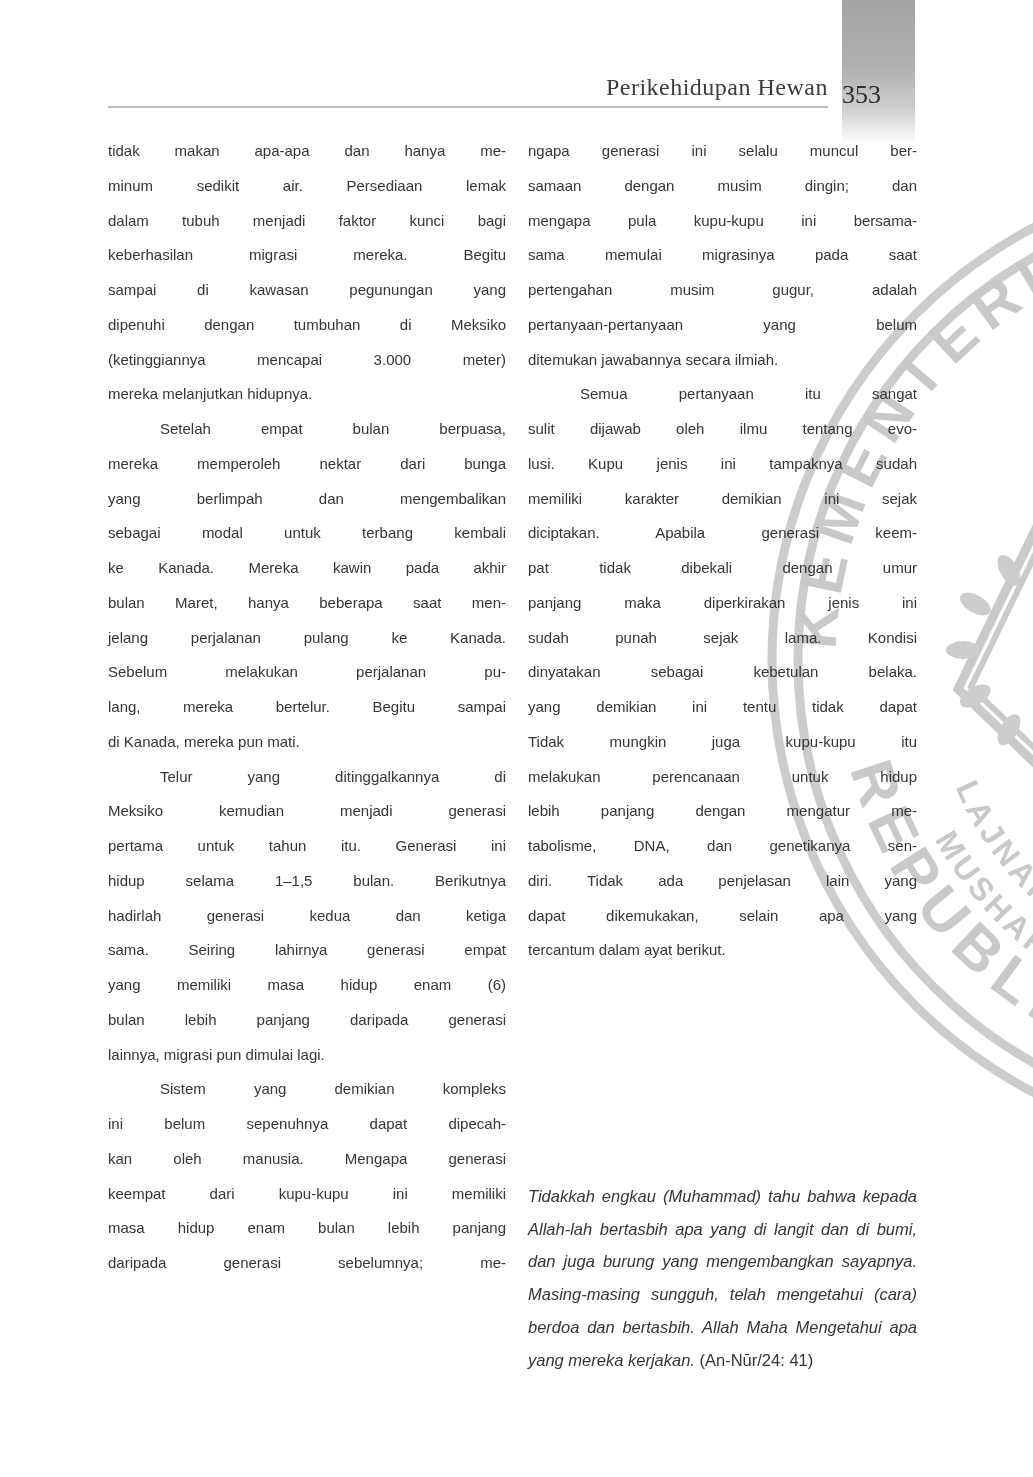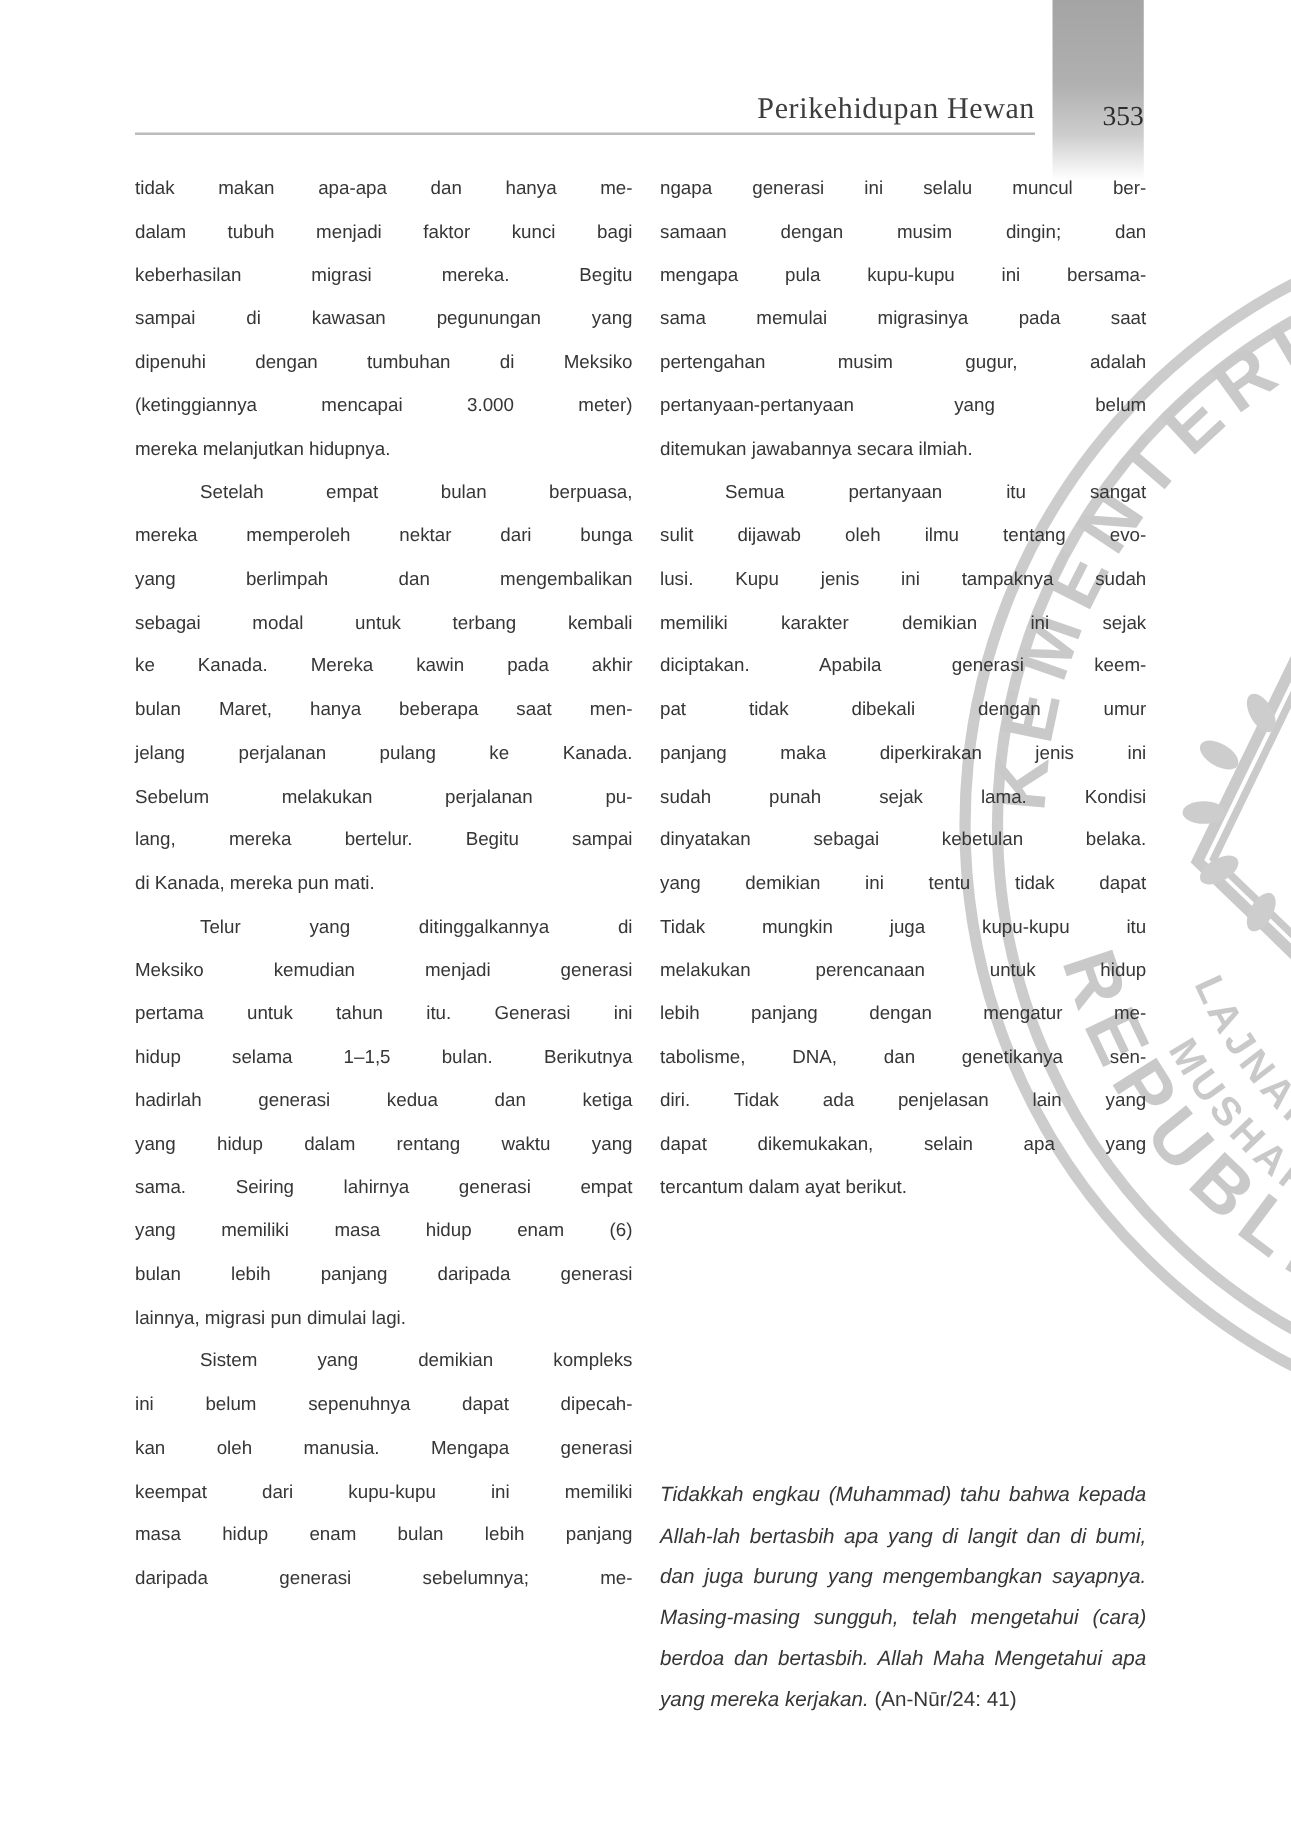--- a/index.html
+++ b/index.html
@@ -12,22 +12,22 @@
   .page-title{
     position:absolute;top:74px;right:205px;
     font-family:"Liberation Serif",serif;font-size:24px;color:#3d3d3d;letter-spacing:.5px;
   }
   .header-rule{position:absolute;top:106px;left:108px;width:720px;height:2px;background:#bcbcbc;}
   .page-bar{
     position:absolute;top:0;left:842px;width:73px;height:150px;
     background:linear-gradient(180deg,#a4a4a4 0%,#b0b0b0 45%,#cdcdcd 72%,#ffffff 96%);
   }
   .page-number{
-    position:absolute;top:80px;left:0;width:100%;text-align:right;
-    font-family:"Liberation Serif",serif;font-size:22px;color:#2d2d2d;
+    position:absolute;top:80px;left:0;width:100%;text-align:left;
+    font-family:"Liberation Serif",serif;font-size:26px;color:#2d2d2d;
   }
   
   .col{position:absolute;top:134px;}
   .col-left{left:108px;width:398px;}
   .col-right{left:528px;width:389px;}
   .para{margin:0;}
   .bodyline{
     font-size:15px;line-height:34.75px;color:#363636;
     text-align:justify;text-align-last:justify;
   }
@@ -100,20 +100,21 @@
 
   <div class="page-title">Perikehidupan Hewan</div>
   <div class="header-rule"></div>
   <div class="page-bar">
     <div class="page-number">353</div>
   </div>
 
   <div class="col col-left" id="col-left">
       <div class="para">
         <div class="bodyline">tidak makan apa-apa dan hanya me-</div>
+        <div class="bodyline">minum sedikit air. Persediaan lemak</div>
         <div class="bodyline">dalam tubuh menjadi faktor kunci bagi</div>
         <div class="bodyline">keberhasilan migrasi mereka. Begitu</div>
         <div class="bodyline">sampai di kawasan pegunungan yang</div>
         <div class="bodyline">dipenuhi dengan tumbuhan di Meksiko</div>
         <div class="bodyline">(ketinggiannya mencapai 3.000 meter)</div>
         <div class="bodyline last">mereka melanjutkan hidupnya.</div>
       </div>
       <div class="para">
         <div class="bodyline indent">Setelah empat bulan berpuasa,</div>
         <div class="bodyline">mereka memperoleh nektar dari bunga</div>
@@ -125,21 +126,20 @@
         <div class="bodyline">Sebelum melakukan perjalanan pu-</div>
         <div class="bodyline">lang, mereka bertelur. Begitu sampai</div>
         <div class="bodyline last">di Kanada, mereka pun mati.</div>
       </div>
       <div class="para">
         <div class="bodyline indent">Telur yang ditinggalkannya di</div>
         <div class="bodyline">Meksiko kemudian menjadi generasi</div>
         <div class="bodyline">pertama untuk tahun itu. Generasi ini</div>
         <div class="bodyline">hidup selama 1–1,5 bulan. Berikutnya</div>
         <div class="bodyline">hadirlah generasi kedua dan ketiga</div>
-        <div class="bodyline">yang hidup dalam rentang waktu yang</div>
         <div class="bodyline">sama. Seiring lahirnya generasi empat</div>
         <div class="bodyline">yang memiliki masa hidup enam (6)</div>
         <div class="bodyline">bulan lebih panjang daripada generasi</div>
         <div class="bodyline last">lainnya, migrasi pun dimulai lagi.</div>
       </div>
       <div class="para">
         <div class="bodyline indent">Sistem yang demikian kompleks</div>
         <div class="bodyline">ini belum sepenuhnya dapat dipecah-</div>
         <div class="bodyline">kan oleh manusia. Mengapa generasi</div>
         <div class="bodyline">keempat dari kupu-kupu ini memiliki</div>

